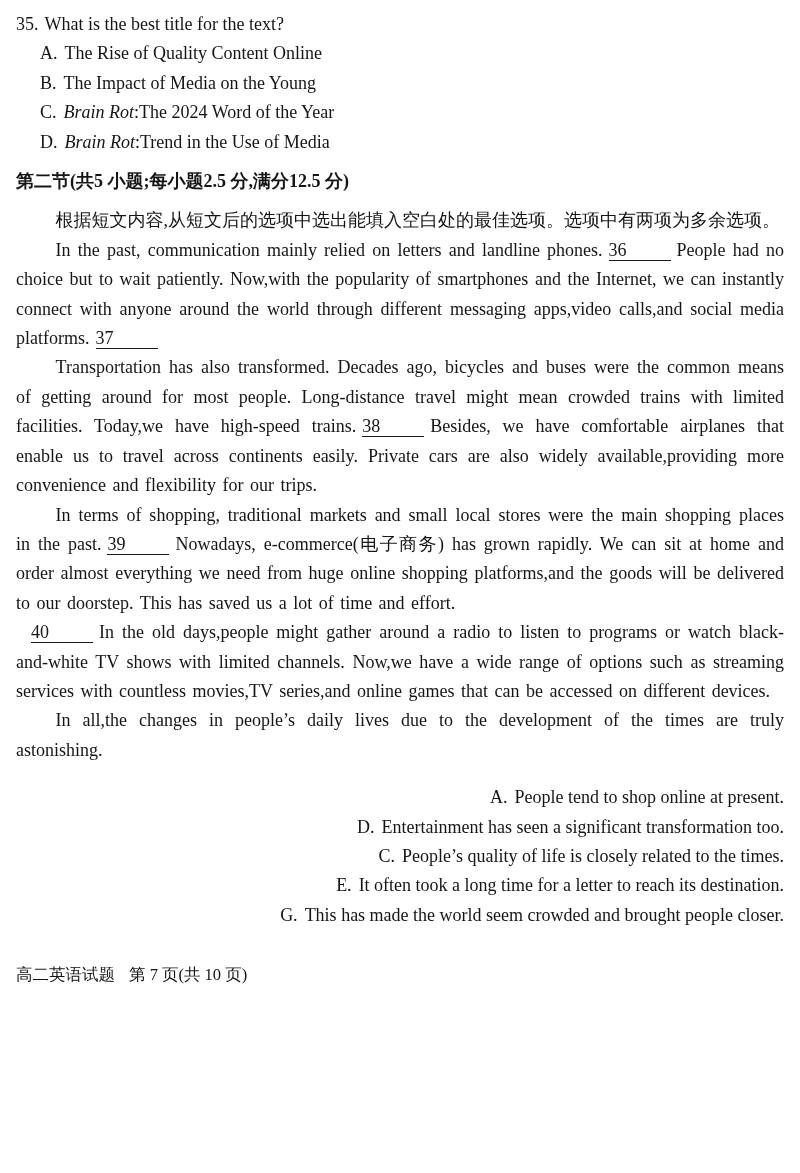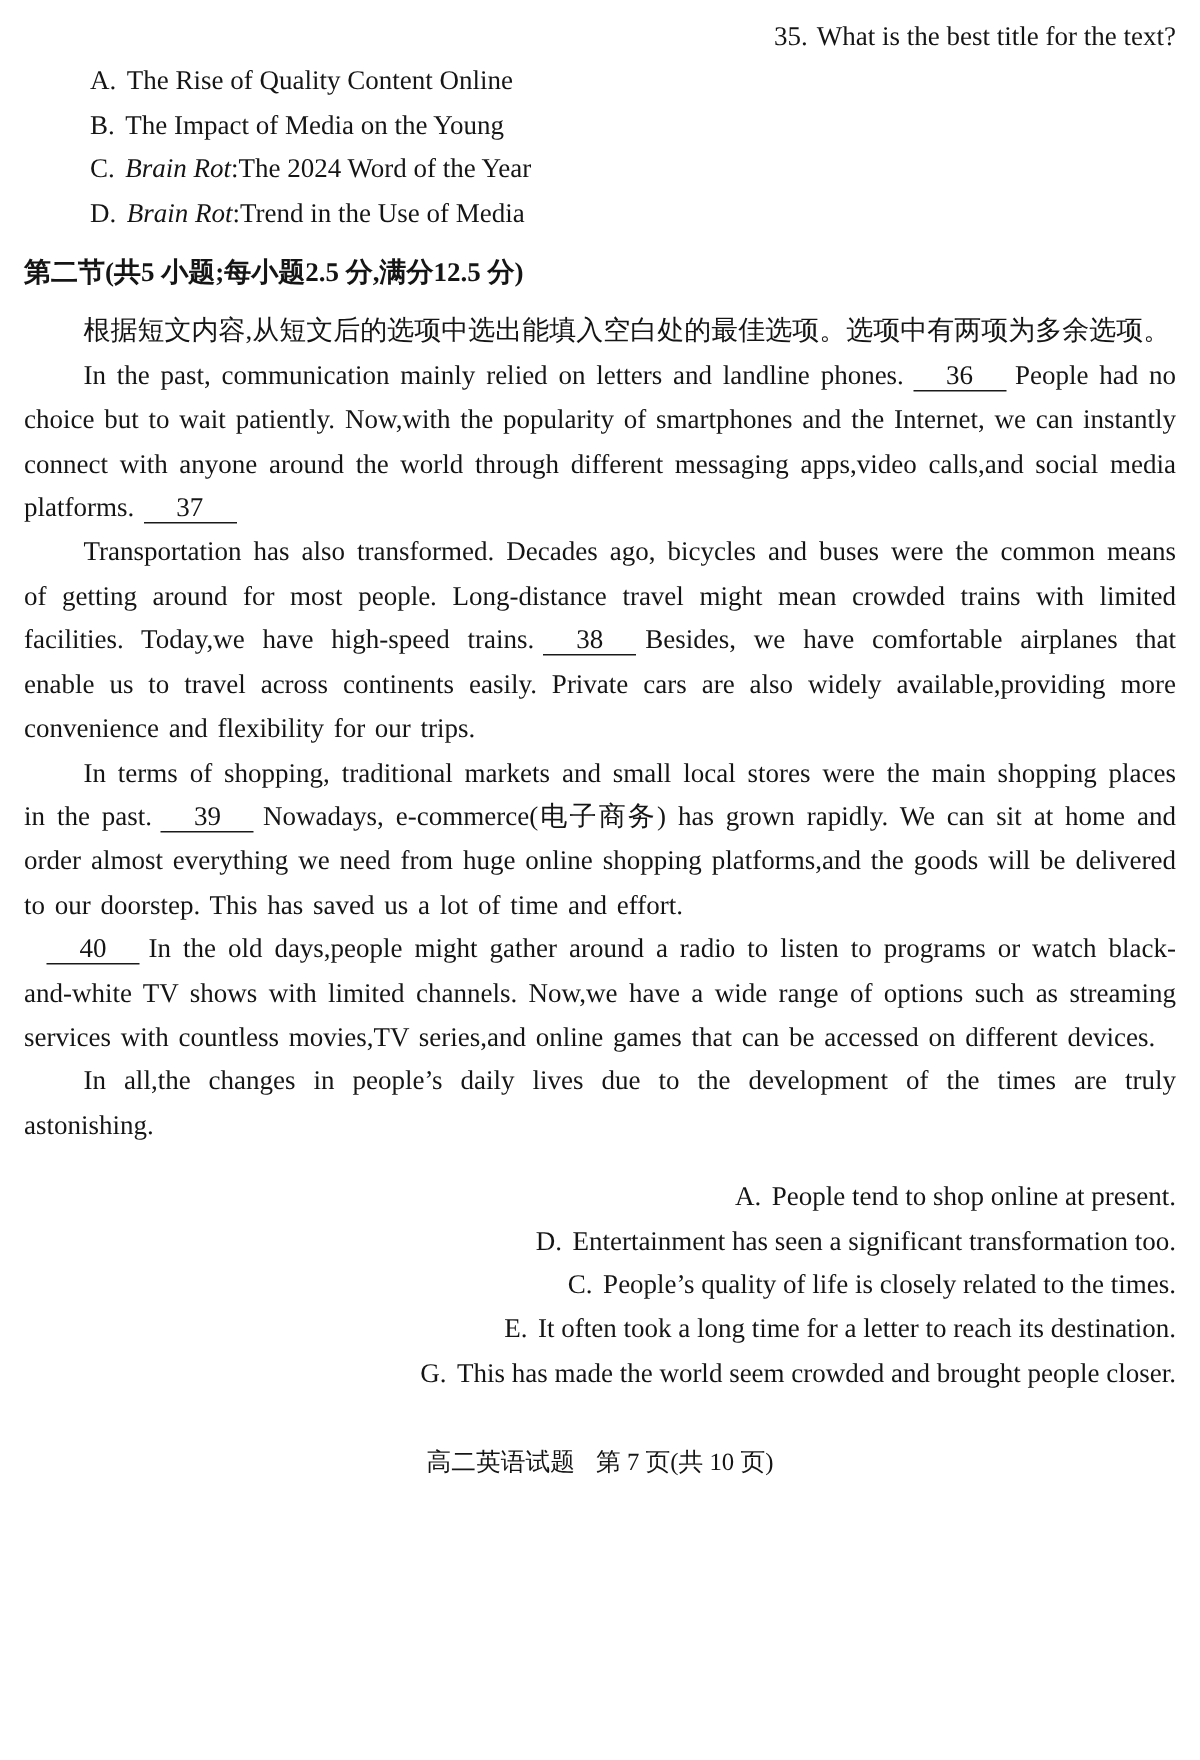--- a/index.html
+++ b/index.html
@@ -11,23 +11,23 @@
     width: 800px;
     height: 1173px;
     box-sizing: border-box;
     padding: 10px 16px 0 16px;
     font-family: "Liberation Serif", "DejaVu Serif", serif;
     font-size: 18px;
     line-height: 29.4px;
     color: #151515;
     overflow: hidden;
   }
-  .q-stem { text-align: right; }
+  .q-stem { text-align: left; }
   .q-num { display: inline-block; margin-right: 6px; }
-  .q-options { margin-left: 44px; }
+  .q-options { margin-left: 24px; }
   .opt-label { display: inline-block; margin-right: 7px; }
   .opt-italic { font-style: italic; }
   .section-heading {
     font-weight: bold;
     margin-top: 10px;
     font-size: 18px;
   }
   .instructions {
     text-align: justify;
     text-indent: 2.2em;
@@ -36,31 +36,30 @@
   .passage p {
     margin: 0;
     text-align: justify;
     text-indent: 2.2em;
     word-spacing: 2px;
   }
   .passage p.blank-start { text-indent: 0.5em; }
   .blank {
     display: inline-block;
     min-width: 62px;
-    text-align: center;
     border-bottom: 1.5px solid #1a1a1a;
     line-height: 20px;
     margin: 0 6px;
     text-indent: 0;
   }
   .choices { margin-top: 18px; }
   .choices .choice-row { text-align: right; }
   .footer {
     margin-top: 30px;
-    text-align: center;
+    text-align: left;
     font-size: 16.5px;
     font-family: "Liberation Serif", "DejaVu Serif", serif;
   }
   .footer .gap { display: inline-block; width: 14px; }
 </style>
 </head>
 <body>
 
 <div>
   <div class="q-stem">

